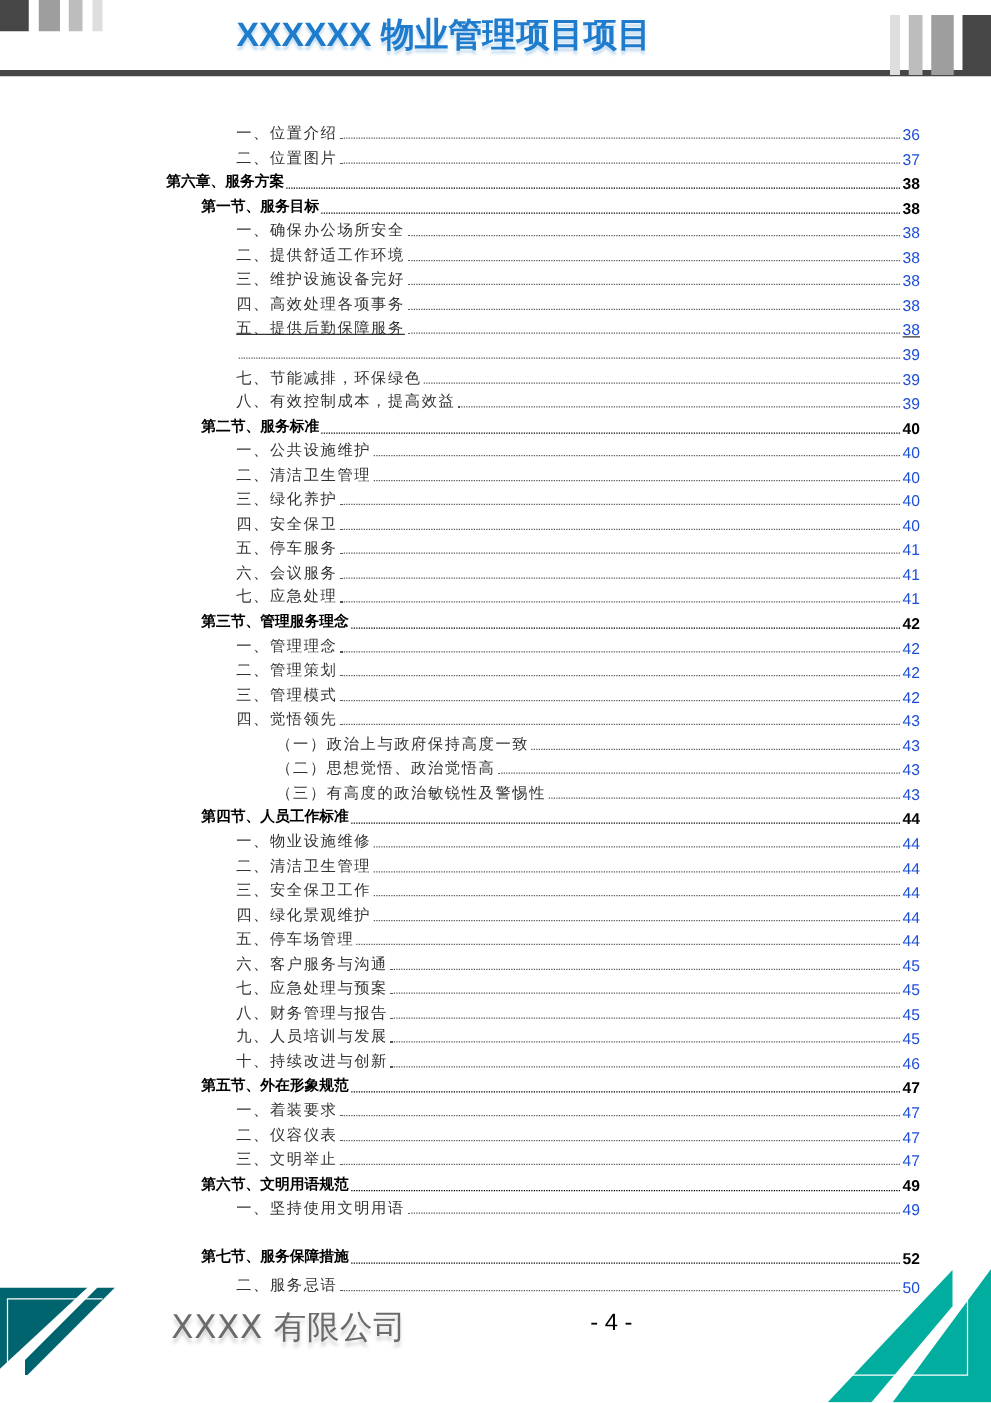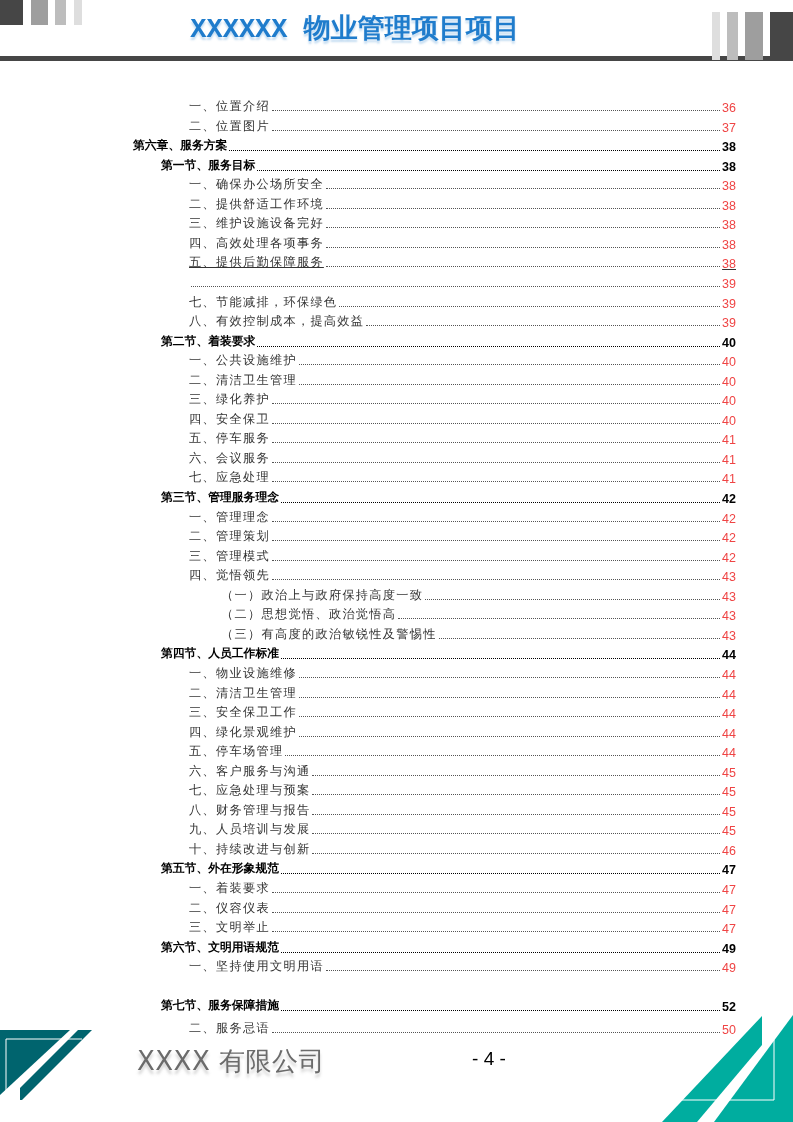--- a/index.html
+++ b/index.html
@@ -5,36 +5,36 @@
   html, body { margin: 0; padding: 0; }
   body {
     width: 793px; height: 1122px; position: relative; overflow: hidden;
     background: #ffffff;
     font-family: "DejaVu Serif", "Liberation Serif", serif;
   }
   .bar { position: absolute; }
   .header-line { position: absolute; left: 0; width: 793px; top: 56px; height: 5px; background: #464646; }
   .title {
     position: absolute; left: 0; width: 710px; top: 10px; text-align: center;
-    font-family: Liberation Mono, monospace;
+    font-family: Liberation Sans, sans-serif;
     font-size: 27px; font-weight: bold; color: #1f7ccc; letter-spacing: 0px;
     text-shadow: 0 3px 2px rgba(31,124,204,0.25);
   }
   .toc { position: absolute; left: 0; top: 96px; width: 793px; }
   .row {
     position: absolute; display: flex; align-items: flex-end; height: 19px;
     right: 57px; font-size: 12.2px; color: #333;
   }
   .row .label { white-space: nowrap; letter-spacing: 1.3px; }
   .row .leader {
     flex: 1; border-bottom: 1px dotted #555; margin: 0 2px 4px 2px; height: 1px;
   }
   .row .page {
     font-family: "Liberation Sans", "DejaVu Sans", sans-serif;
-    font-size: 12.5px; color: #ef4444; min-width: 14px; text-align: right;
+    font-size: 12.5px; color: #1d4ed8; min-width: 14px; text-align: right;
   }
   .row.l0 .label, .row.l1 .label {
     font-family: "DejaVu Sans", "Liberation Sans", sans-serif; font-weight: bold; color: #000; letter-spacing: 0px; font-size: 11.8px;
   }
   .row.l0 .page, .row.l1 .page { font-weight: bold; color: #000; }
   .row.l0 .leader, .row.l1 .leader { border-bottom: 1px dotted #000; margin-bottom: 3px;}
   .l0 { left: 133px; }
   .l1 { left: 161px; }
   .l2 { left: 189px; }
   .l3 { left: 221px; }
@@ -119,21 +119,21 @@
       <span class="label">七、节能减排，环保绿色</span>
       <span class="leader"></span>
       <span class="page">39</span>
     </div>
     <div class="row l2" style="top: 215px;">
       <span class="label">八、有效控制成本，提高效益</span>
       <span class="leader"></span>
       <span class="page">39</span>
     </div>
     <div class="row l1" style="top: 234.6px;">
-      <span class="label">第二节、着装要求</span>
+      <span class="label">第二节、服务标准</span>
       <span class="leader"></span>
       <span class="page">40</span>
     </div>
     <div class="row l2" style="top: 254.15px;">
       <span class="label">一、公共设施维护</span>
       <span class="leader"></span>
       <span class="page">40</span>
     </div>
     <div class="row l2" style="top: 273.7px;">
       <span class="label">二、清洁卫生管理</span>

